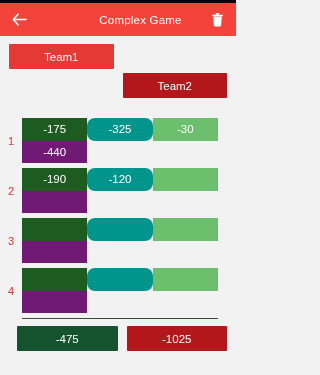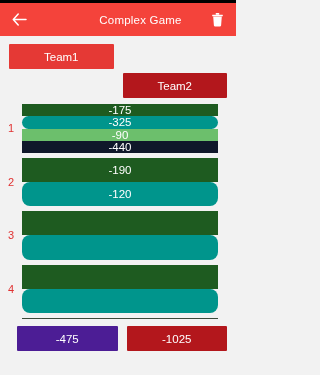--- a/index.html
+++ b/index.html
@@ -40,21 +40,21 @@
     pointer-events:none;
     padding-left:45px;
   }
   .spacer { flex:1 1 auto; }
 
   
   .team-bar {
     flex:0 0 auto;
     display:flex;
     gap:9px;
-    padding:8px 9px 5px 9px;
+    padding:8px 9px 19px 9px;
   }
   .team-btn {
     flex:1 1 0;
     height:25px;
     display:flex;
     align-items:center;
     justify-content:center;
     color:#FFFFFF;
     font-size:11.5px;
     border:none;
@@ -84,37 +84,37 @@
     flex:0 0 22px;
     display:flex;
     align-items:center;
     justify-content:center;
     color:#E03131;
     font-size:11px;
   }
   .row-cells {
     flex:1 1 auto;
     display:grid;
-    grid-template-columns:1fr;
+    grid-template-columns:1fr 1fr 1fr;
     grid-template-rows:1fr 1fr;
     min-height:0;
   }
   .cell {
     display:flex;
     align-items:center;
     justify-content:center;
     color:#FFFFFF;
     font-size:11.5px;
     overflow:hidden;
     min-height:0;
   }
   .cell.q-tl { background:#1E5B20; }
   .cell.q-tr { background:#00958C;border-radius:8px; }
   .cell.q-bl { background:#6CBF6C; }
-  .cell.q-br { background:#0f172a; }
+  .cell.q-br { background:#701a75; }
 
   
   .grid-sep {
     flex:0 0 auto;
     height:1px;
     background:#3A4A3A;
     margin:5px 18px 0 22px;
   }
 
   
@@ -129,21 +129,21 @@
     height:25px;
     display:flex;
     align-items:center;
     justify-content:center;
     color:#FFFFFF;
     font-size:11.5px;
     border:none;
     border-radius:1px;
     font-family:inherit;
   }
-  .total-btn.t1 { background:#4c1d95;margin-left:8px; }
+  .total-btn.t1 { background:#14532d;margin-left:8px; }
   .total-btn.t2 { background:#B3171C;text-align:right; }
   .bottom-pad { flex:0 0 auto; height:24px; }
 </style>
 </head>
 <body>
 
 <div id="app">
 
   <div class="top-hairline"></div>
 
@@ -169,21 +169,21 @@
     <button class="team-btn t2">Team2</button>
   </div>
 
   <div class="grid-wrap">
 
     <div class="grid-row">
       <div class="row-num">1</div>
       <div class="row-cells">
         <div class="cell q-tl">-175</div>
         <div class="cell q-tr">-325</div>
-        <div class="cell q-bl">-90</div>
+        <div class="cell q-bl">-30</div>
         <div class="cell q-br">-440</div>
       </div>
     </div>
 
     <div class="grid-row">
       <div class="row-num">2</div>
       <div class="row-cells">
         <div class="cell q-tl">-190</div>
         <div class="cell q-tr">-120</div>
         <div class="cell q-bl"></div>

